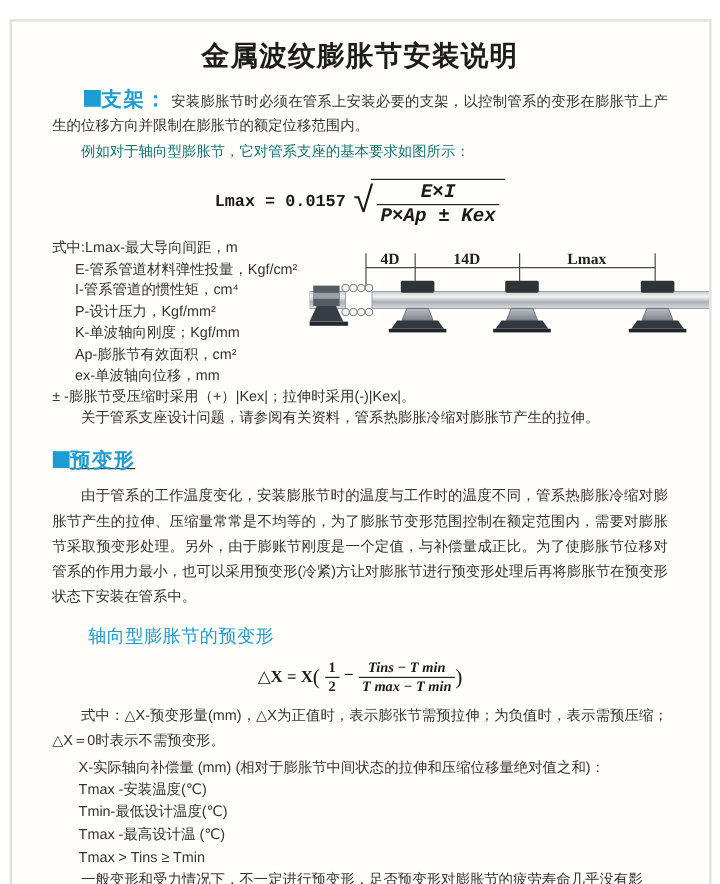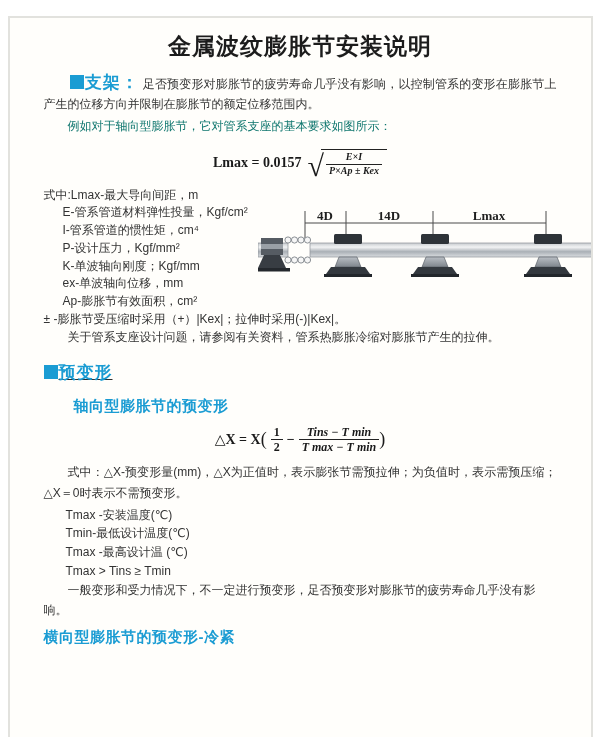--- a/index.html
+++ b/index.html
@@ -66,25 +66,25 @@
     font-weight: bold;
     color: #1a1a1a;
   }
   .f-inline { display: inline-flex; align-items: center; }
   .frac { display: inline-block; text-align: center; line-height: 1.05; }
   .frac .num { display: block; padding: 0 3px 1px; border-bottom: 1.3px solid #222; }
   .frac .den { display: block; padding: 1px 3px 0; }
   .italic { font-style: italic; }
 
   .formula1 { margin-top: 13px; font-size: 14px; }
-  .formula1 .f-inline { gap: 6px; }
+  .formula1 .f-inline { gap: 6px; font-family: Liberation Mono, monospace; }
   .root { display: inline-flex; align-items: center; }
   .root-sign { font-size: 30px; font-weight: normal; line-height: 0.9; margin-right: -3px; transform: translateY(2px); }
   .root-body { display: inline-block; border-top: 1.6px solid #222; padding: 2px 5px 0; }
-  .formula1 .frac { font-size: 10px; font-style: italic; }
+  .formula1 .frac { font-size: 16px; font-style: italic; }
 
   .formula2 { margin-top: 10px; margin-bottom: 8px; font-size: 14px; }
   .formula2 .paren { font-size: 18px; font-weight: normal; }
   .formula2 .frac { font-size: 12px; }
   .formula2 .gap { width: 4px; display: inline-block; }
 
   
   .defs { margin-top: 9px; font-size: 12px; color: #333; }
   .defs .def-line { line-height: 17.8px; }
   .defs .indent1 { margin-left: 19px; }
@@ -107,21 +107,21 @@
   .predeform-para {
     margin-top: 8px;
     line-height: 21px;
     text-indent: 24px;
     text-align: justify;
     font-size: 12px; color: #333;
   }
 
   .sub-heading {
     color: #1b9cd3;
-    font-weight: bold;
+    font-weight: normal;
     font-size: 15px;
     letter-spacing: 0.5px;
   }
   .sub-heading.axial { margin-top: 13px; margin-left: 30px; }
   .sub-heading.lateral { margin-top: 8px; margin-left: 0; }
 
   .explain-para {
     margin-top: 6px;
     line-height: 21px;
     text-indent: 24px;
@@ -136,21 +136,21 @@
     text-indent: 24px;
   }
 </style>
 </head>
 <body>
 
 <div class="page">
 
   <div class="doc-title">金属波纹膨胀节安装说明</div>
 
-  <p class="support-intro"><span class="sec-heading-inline"><span class="bullet"></span><span class="sec-label">支架：</span></span> <span class="body-text">足否预变形对膨胀节的疲劳寿命几乎没有影响，以控制管系的变形在膨胀节上产生的位移方向并限制在膨胀节的额定位移范围内。</span></p>
+  <p class="support-intro"><span class="sec-heading-inline"><span class="bullet"></span><span class="sec-label">支架：</span></span> <span class="body-text">安装膨胀节时必须在管系上安装必要的支架，以控制管系的变形在膨胀节上产生的位移方向并限制在膨胀节的额定位移范围内。</span></p>
 
   <p class="example-line">例如对于轴向型膨胀节，它对管系支座的基本要求如图所示：</p>
 
   <div class="formula-row formula1">
     <span class="f-inline">
       <span>Lmax = 0.0157</span>
       <span class="root">
         <span class="root-sign">√</span>
         <span class="root-body">
           <span class="frac">
@@ -161,22 +161,22 @@
       </span>
     </span>
   </div>
 
   <div class="defs">
     <div class="def-line">式中:Lmax-最大导向间距，m</div>
     <div class="def-line indent1">E-管系管道材料弹性投量，Kgf/cm²</div>
     <div class="def-line indent1">I-管系管道的惯性矩，cm⁴</div>
     <div class="def-line indent1">P-设计压力，Kgf/mm²</div>
     <div class="def-line indent1">K-单波轴向刚度；Kgf/mm</div>
+    <div class="def-line indent1">Ap-膨胀节有效面积，cm²</div>
     <div class="def-line indent1">ex-单波轴向位移，mm</div>
-    <div class="def-line indent1">Ap-膨胀节有效面积，cm²</div>
     <div class="def-line">± -膨胀节受压缩时采用（+）|Kex|；拉伸时采用(-)|Kex|。</div>
     <div class="def-line" style="text-indent:24px">关于管系支座设计问题，请参阅有关资料，管系热膨胀冷缩对膨胀节产生的拉伸。</div>
   </div>
 
   <svg class="diagram" viewBox="0 0 346 102" xmlns="http://www.w3.org/2000/svg">
     <defs>
       <linearGradient id="pipeGrad" x1="0" y1="0" x2="0" y2="1">
         <stop offset="0" stop-color="#c7cbcf"></stop>
         <stop offset="0.30" stop-color="#f2f3f4"></stop>
         <stop offset="0.62" stop-color="#aab0b6"></stop>
@@ -238,20 +238,21 @@
         <rect x="276" y="26" width="28" height="10" rx="1.5" fill="#2e3338"></rect>
         <polygon points="281,49 299,49 303,59 277,59" fill="url(#neckGrad)" stroke="#5d636a" stroke-width="0.7"></polygon>
         <polygon points="273,59 307,59 312,66 268,66" fill="#33383e"></polygon>
         <rect x="266" y="66" width="48" height="3" fill="#22262b"></rect>
       </g>
     </g>
   </svg>
 
   <div class="sec-heading-block"><span class="bullet"></span><span class="sec-label">预变形</span></div>
 
+  <p class="predeform-para">由于管系的工作温度变化，安装膨胀节时的温度与工作时的温度不同，管系热膨胀冷缩对膨胀节产生的拉伸、压缩量常常是不均等的，为了膨胀节变形范围控制在额定范围内，需要对膨胀节采取预变形处理。另外，由于膨账节刚度是一个定值，与补偿量成正比。为了使膨胀节位移对管系的作用力最小，也可以采用预变形(冷紧)方让对膨胀节进行预变形处理后再将膨胀节在预变形状态下安装在管系中。</p>
 
   <div class="sub-heading axial">轴向型膨胀节的预变形</div>
 
   <div class="formula-row formula2">
     <span class="f-inline">
       <span>△X = X</span>
       <span class="paren">(</span>
       <span class="gap"></span>
       <span class="frac">
         <span class="num">1</span>
@@ -264,20 +265,21 @@
         <span class="num">Tins − T min</span>
         <span class="den">T max − T min</span>
       </span>
       <span class="paren">)</span>
     </span>
   </div>
 
   <p class="explain-para">式中：△X-预变形量(mm)，△X为正值时，表示膨张节需预拉伸；为负值时，表示需预压缩；△X＝0时表示不需预变形。</p>
 
   <div class="axial-lines">
+    <div class="def-line">X-实际轴向补偿量 (mm) (相对于膨胀节中间状态的拉伸和压缩位移量绝对值之和)：</div>
     <div class="def-line">Tmax -安装温度(℃)</div>
     <div class="def-line">Tmin-最低设计温度(℃)</div>
     <div class="def-line">Tmax -最高设计温 (℃)</div>
     <div class="def-line">Tmax &gt; Tins ≥ Tmin</div>
   </div>
 
   <p class="note-line">一般变形和受力情况下，不一定进行预变形，足否预变形对膨胀节的疲劳寿命几乎没有影响。</p>
 
   <div class="sub-heading lateral">横向型膨胀节的预变形-冷紧</div>
 

